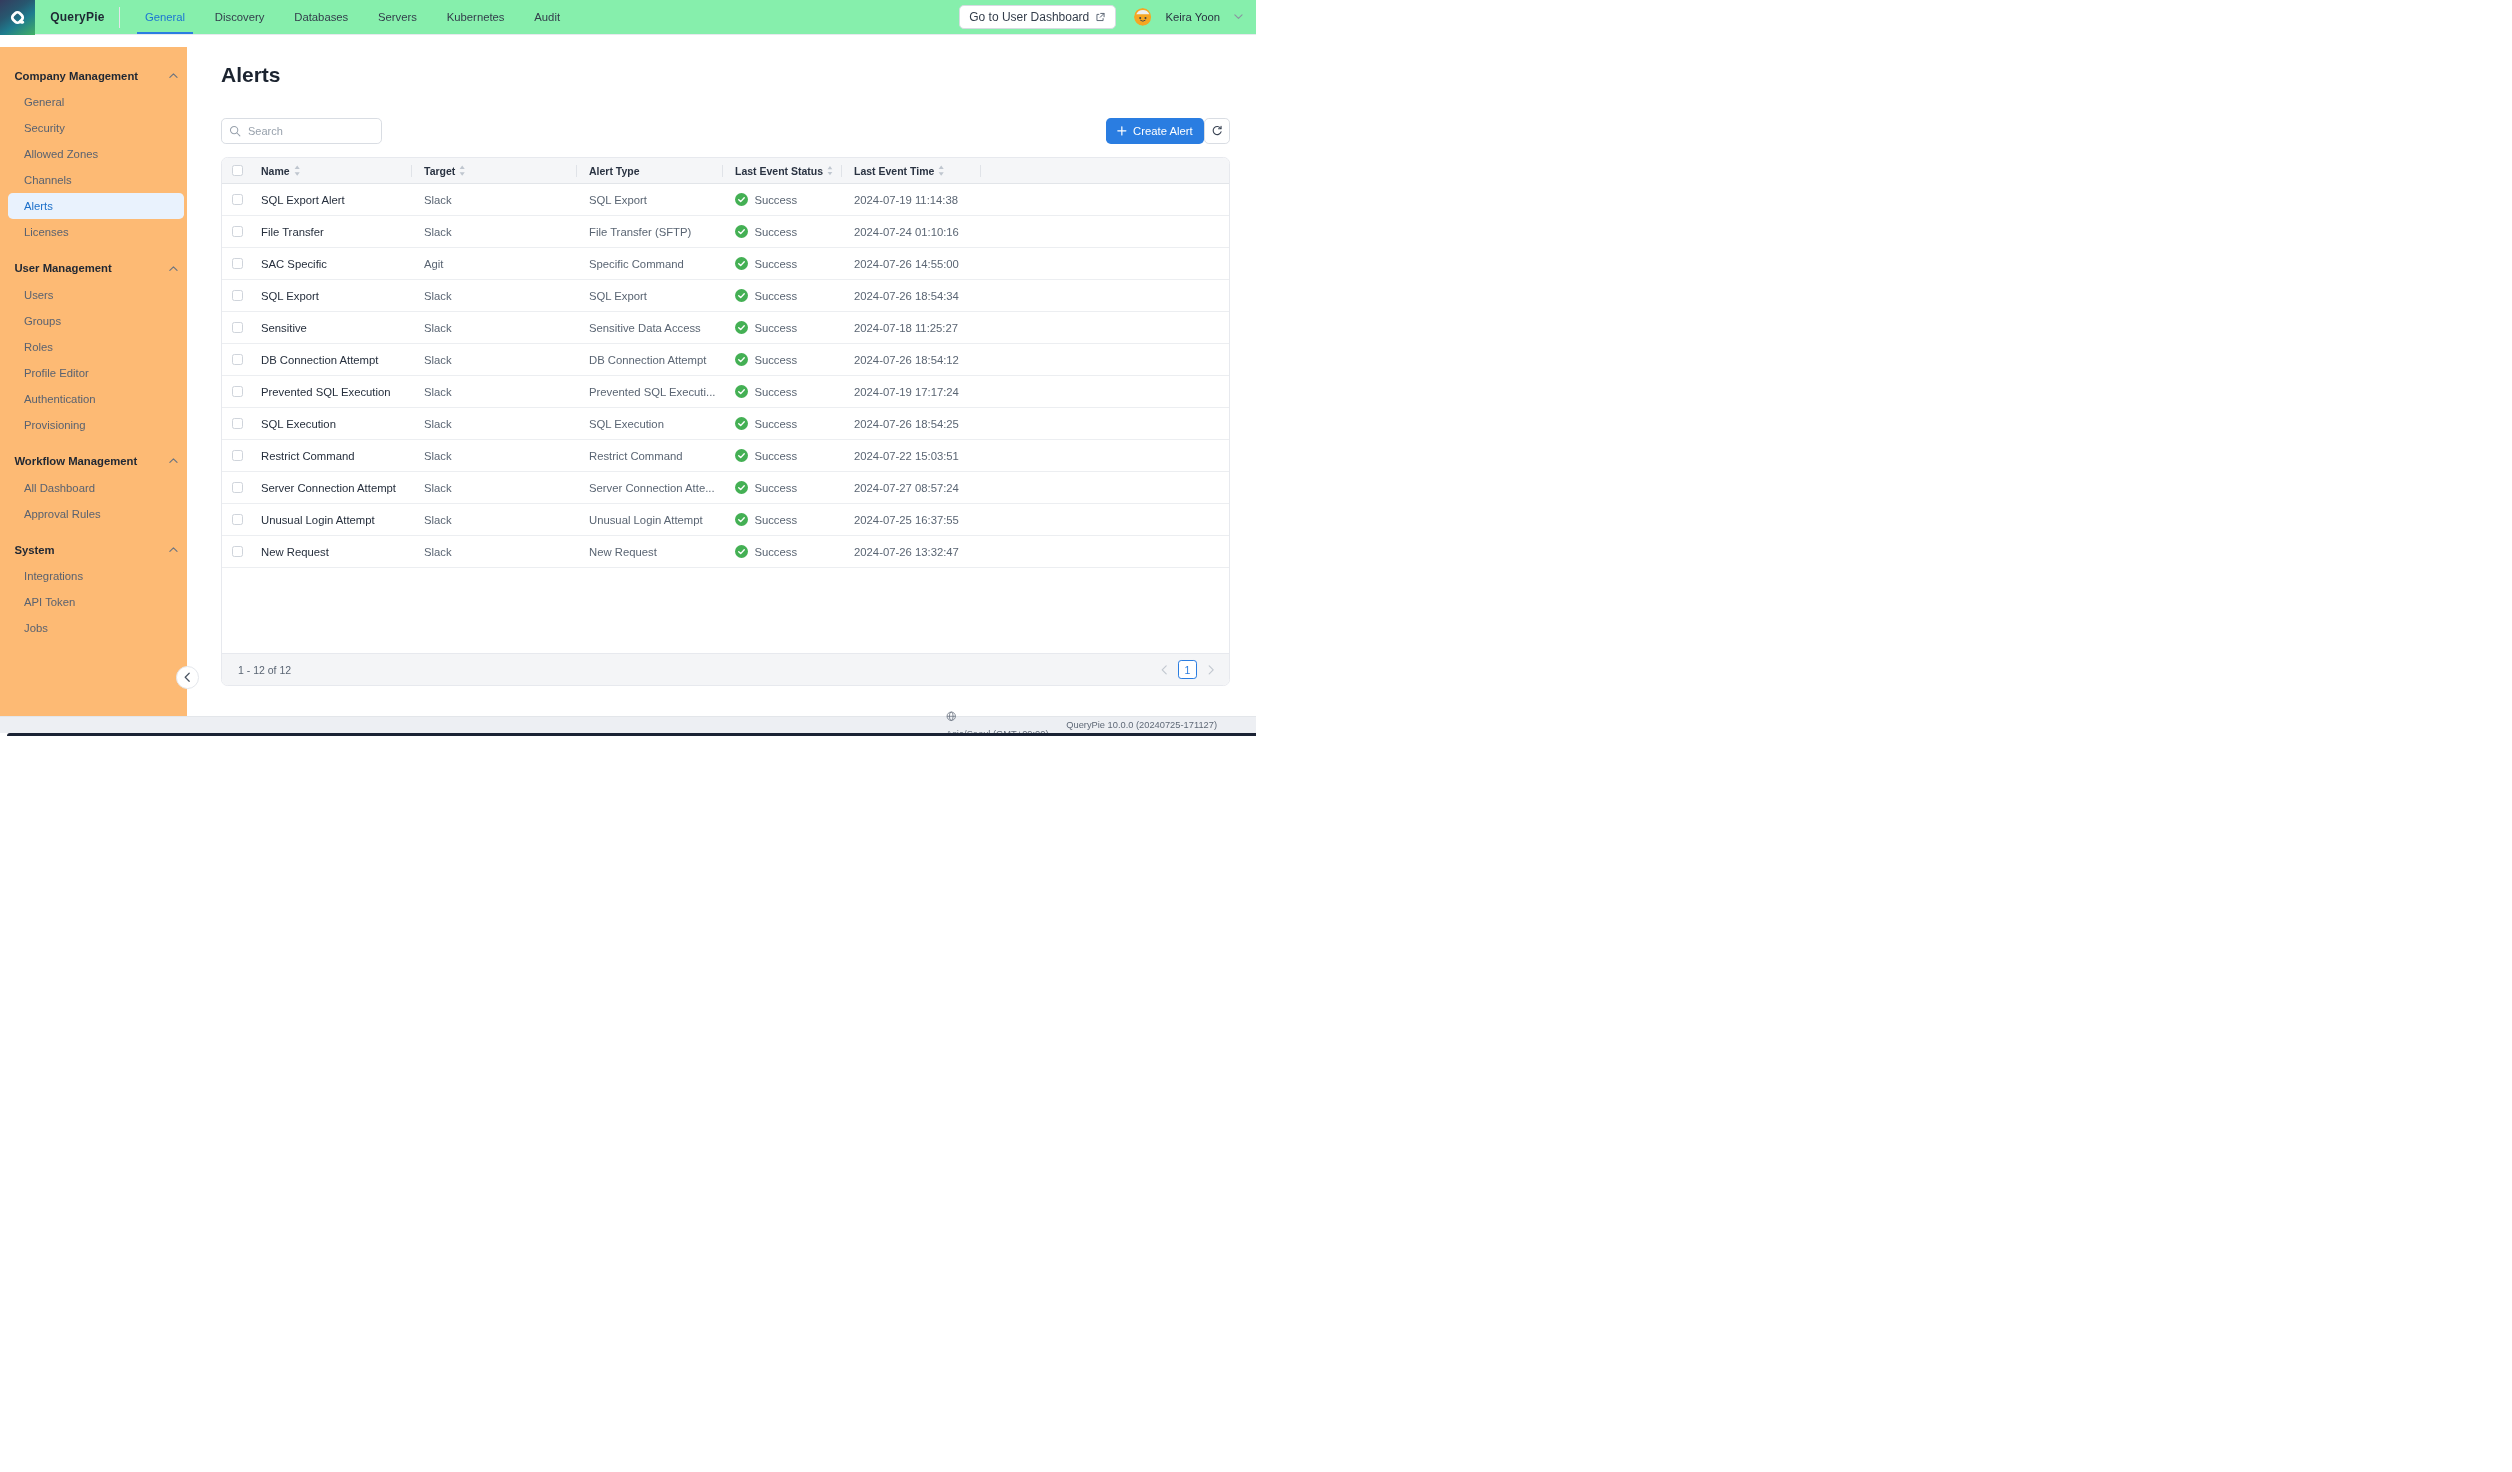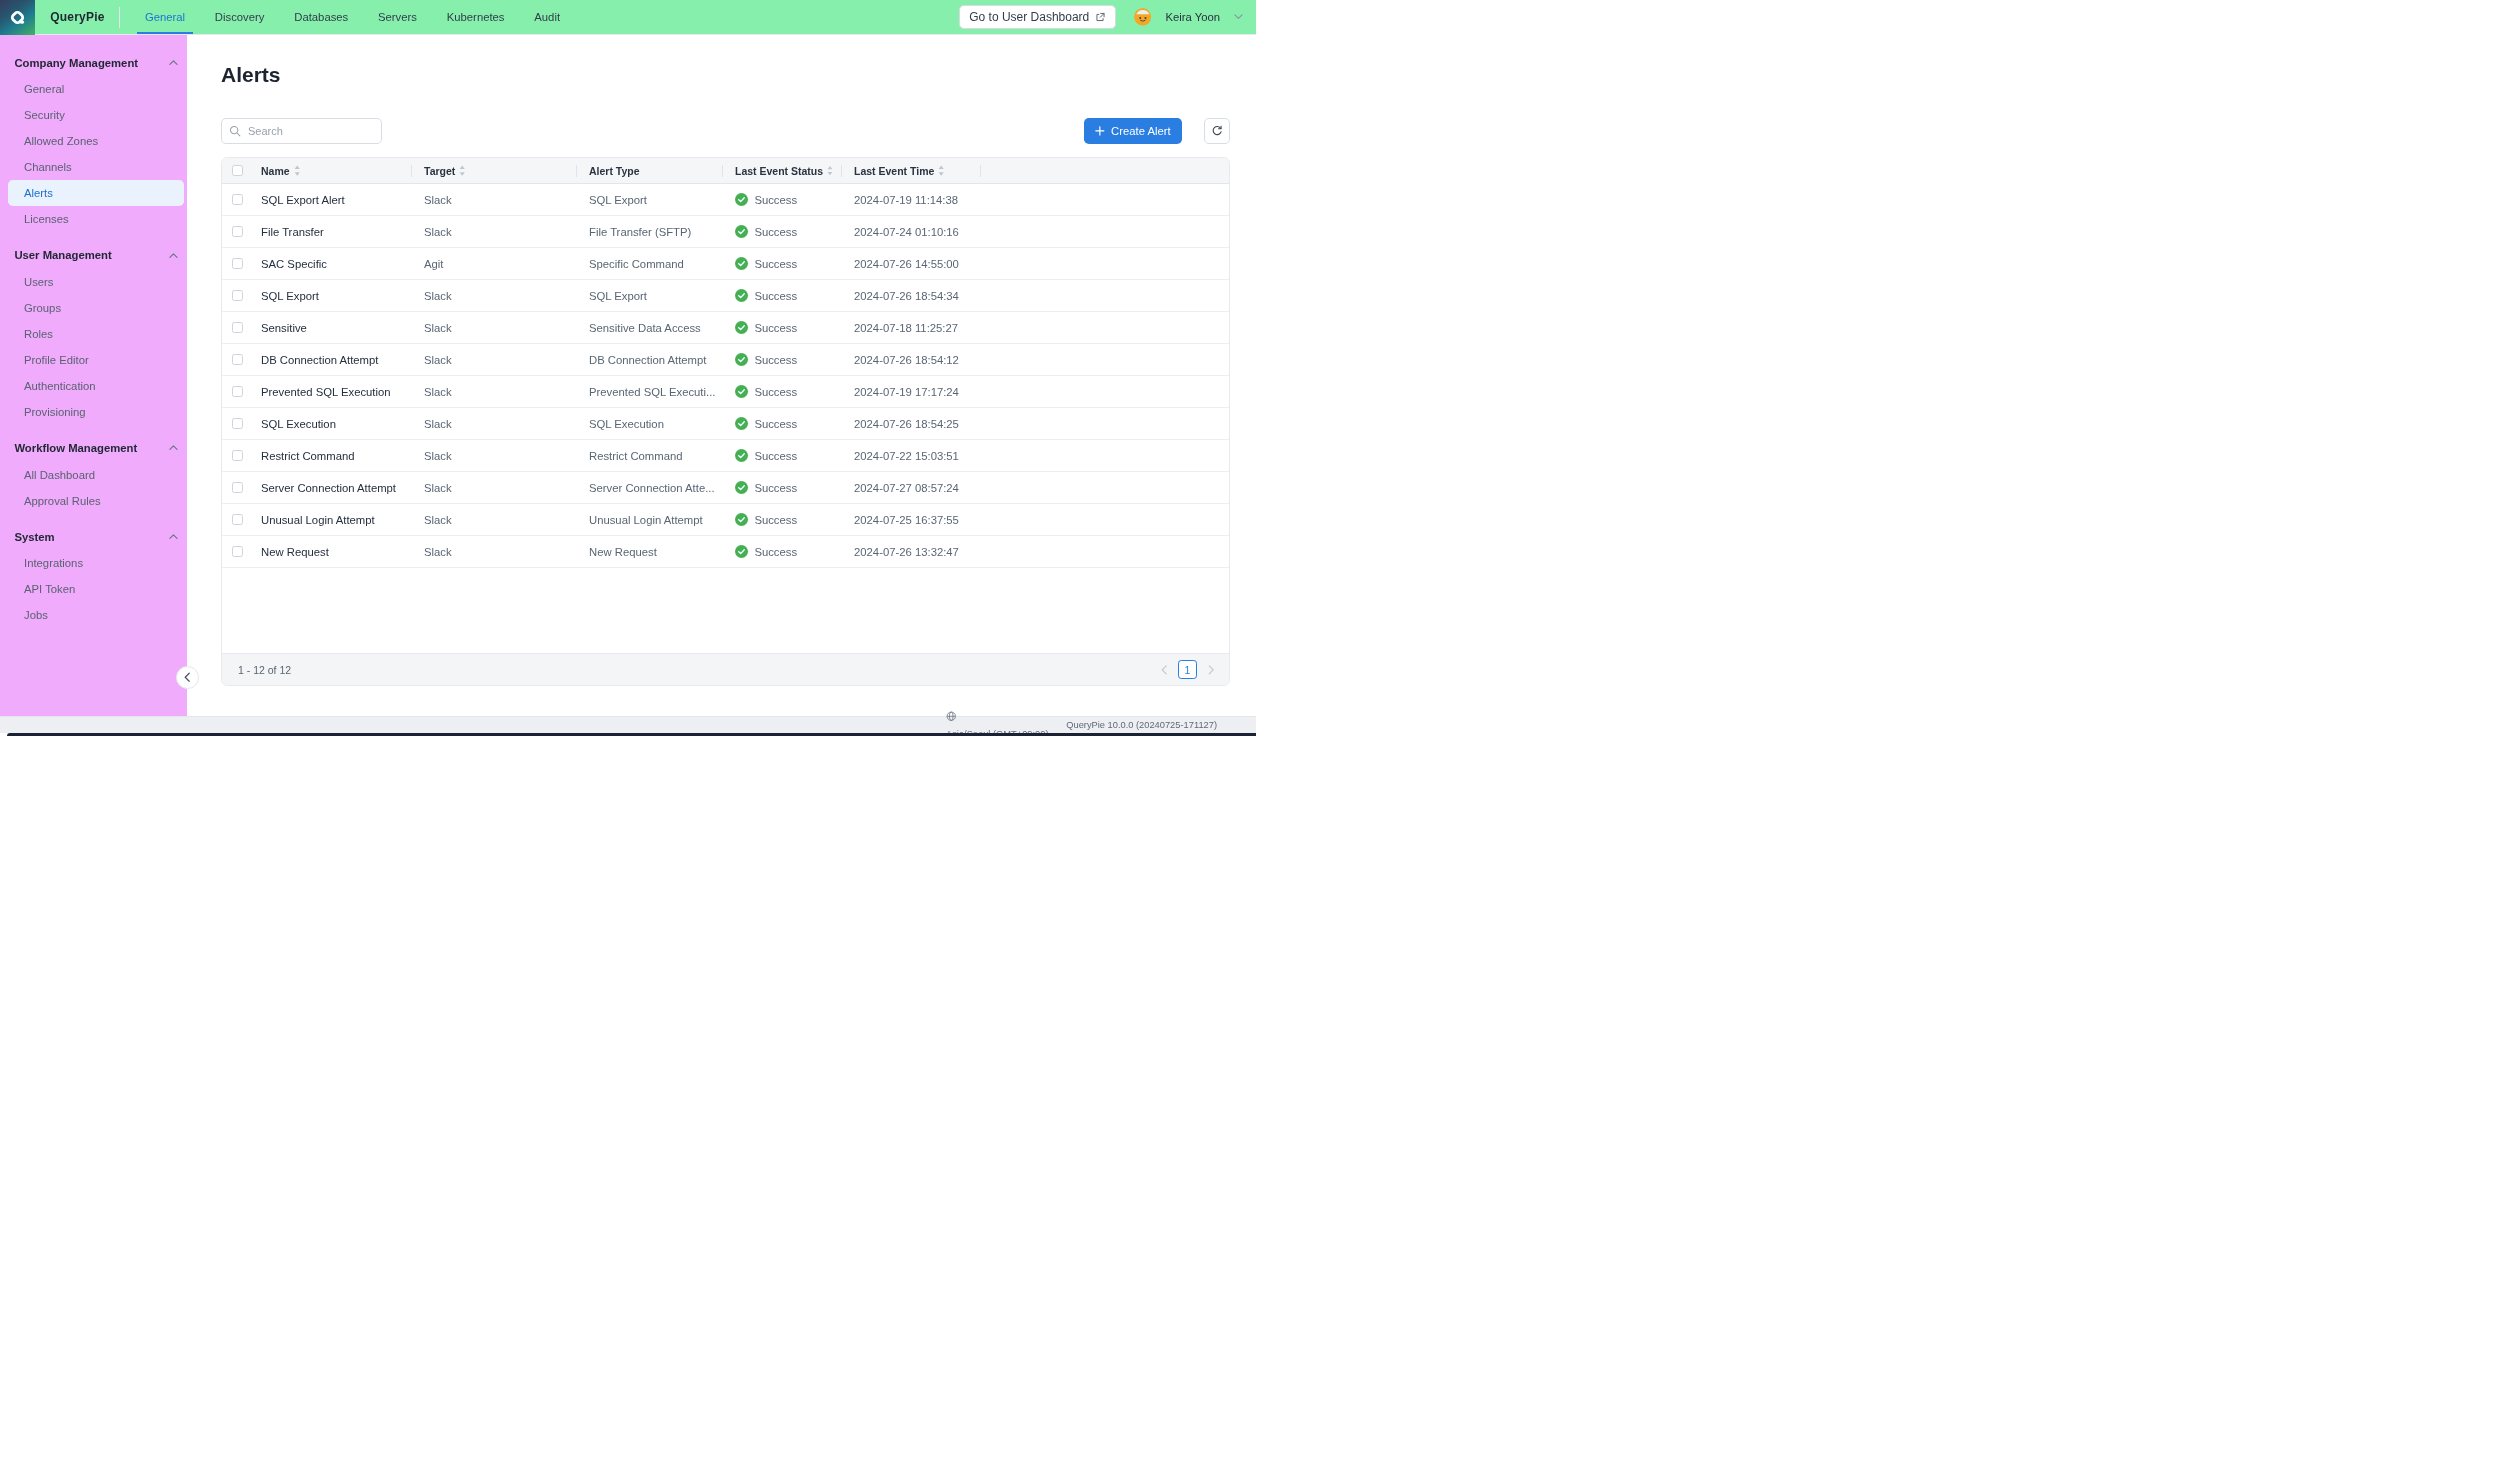--- a/index.html
+++ b/index.html
@@ -21,21 +21,21 @@
   .nav-item.active::after { content:""; position:absolute; left:-6.4px; right:-6.4px; bottom:0; height:2.4px; background:#2a7de1; }
   .topbar-right { margin-left:auto; display:flex; align-items:center; padding-right:13px; }
   .dash-btn { display:flex; align-items:center; gap:5.6px; height:24px; padding:0 9.7px; background:#fff;
               border:0.8px solid #d7dbe2; border-radius:4.8px; font-size:12px; color:#333d4b; cursor:pointer;
               font-family:inherit; }
   .user { display:flex; align-items:center; gap:14px; margin-left:17.7px; cursor:pointer; }
   .user-name { font-size:11.3px; color:#2a3342; }
   .avatar { width:17.7px; height:17.7px; border-radius:50%; overflow:hidden; display:block; }
 
   
-  .sidebar { position:absolute; top:34px; left:0; bottom:20px; width:193px; background:#f0abfc;
+  .sidebar { position:absolute; top:47px; left:0; bottom:20px; width:193px; background:#fdba74;
              border-right:0.8px solid #e7e9ee; padding:15.3px 8px 0 8px; overflow:hidden; }
   .side-section { margin-bottom:9.7px; }
   .side-header { height:27px; display:flex; align-items:center; padding:0 6.4px; cursor:pointer; }
   .side-header-label { font-size:11.3px; font-weight:700; color:#1f2733; }
   .side-header .chev { margin-left:auto; }
   .side-item { height:26px; display:flex; align-items:center; padding-left:16px; font-size:11.3px;
                color:#596270; border-radius:4.8px; cursor:pointer; }
   .side-item.active { background:#e9f2fd; color:#1b6fc9; }
   .collapse-btn { position:absolute; left:176px; top:666px; width:22.6px; height:22.6px; border-radius:50%;
                   background:#fff; border:0.8px solid #e4e7ec; display:flex; align-items:center;
@@ -44,21 +44,21 @@
   
   .main { position:absolute; top:35px; left:187px; right:0; bottom:20px; background:#fff;
           padding:26.6px 0 0 34px; overflow:hidden; }
   .page-title { font-size:21px; line-height:26.6px; font-weight:700; color:#1c2430; }
   .toolbar { margin-top:30px; width:1009px; display:flex; align-items:center; }
   .search-box { position:relative; width:161px; height:26px; }
   .search-box input { width:100%; height:100%; border:0.8px solid #d9dde3; border-radius:4.8px;
                       padding:0 8px 0 26px; font-size:11px; color:#333d4b; outline:none; font-family:inherit; }
   .search-box input::placeholder { color:#98a1ac; }
   .search-box .search-ic { position:absolute; left:8px; top:6.4px; }
-  .toolbar-right { margin-left:auto; display:flex; align-items:center; gap:22px; }
+  .toolbar-right { margin-left:auto; display:flex; align-items:center; gap:0; }
   .create-btn { height:26px; padding:0 11.3px; display:flex; align-items:center; gap:6.4px; background:#2a7de1;
                 color:#fff; font-size:11.3px; border:none; border-radius:4.8px; cursor:pointer; font-family:inherit; }
   .refresh-btn { width:26px; height:26px; display:flex; align-items:center; justify-content:center;
                  background:#fff; border:0.8px solid #d9dde3; border-radius:4.8px; cursor:pointer; }
 
   
   .table { margin-top:13px; width:1009px; height:529px; border:0.8px solid #e7e9ee; border-radius:6.4px;
            display:flex; flex-direction:column; overflow:hidden; background:#fff; }
   .thead { height:26px; flex:0 0 26px; background:#f5f6f8; display:flex; align-items:stretch;
            border-bottom:0.8px solid #e2e5e9; }

